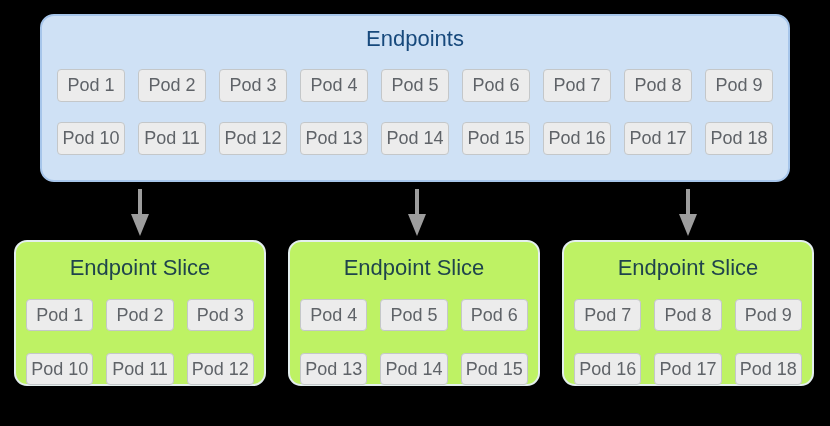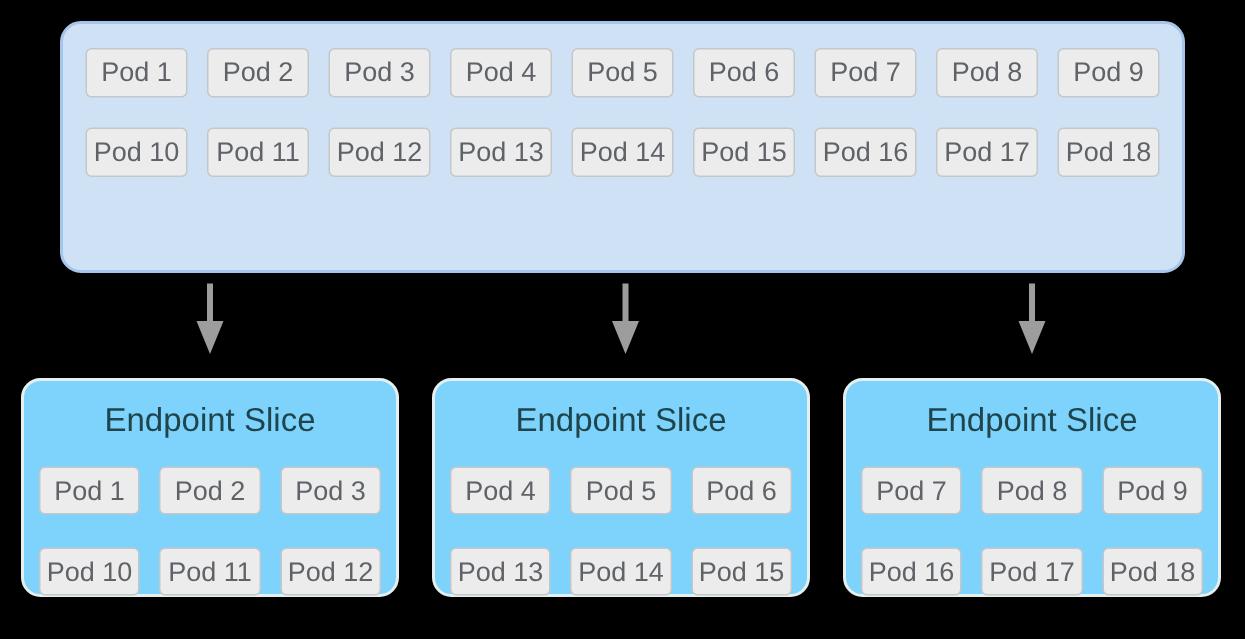--- a/index.html
+++ b/index.html
@@ -79,25 +79,25 @@
     border-right: 9px solid transparent;
     border-top: 22px solid #9d9d9d;
   }
   .arrow-1 { left: 131px; }
   .arrow-2 { left: 408px; }
   .arrow-3 { left: 679px; }
 
   
   .slice-box {
     position: absolute;
-    top: 252px;
+    top: 240px;
     width: 252px;
     height: 146px;
     box-sizing: border-box;
-    background: #7dd3fc;
+    background: #bef264;
     border: 2px solid #e4efee;
     border-radius: 13px;
   }
   .slice-1 { left: 14px; }
   .slice-2 { left: 288px; }
   .slice-3 { left: 562px; }
   .slice-title {
     margin-top: 12px;
     text-align: center;
     font-size: 22px;
@@ -112,20 +112,21 @@
     margin: 17px 10px 0 10px;
   }
   .slice-grid .pod { height: 32px; }
 </style>
 </head>
 <body>
 
 <div id="canvas">
 
   <div class="endpoints-box">
+    <div class="endpoints-title">Endpoints</div>
     <div class="endpoints-grid">
       <div class="pod">Pod 1</div>
       <div class="pod">Pod 2</div>
       <div class="pod">Pod 3</div>
       <div class="pod">Pod 4</div>
       <div class="pod">Pod 5</div>
       <div class="pod">Pod 6</div>
       <div class="pod">Pod 7</div>
       <div class="pod">Pod 8</div>
       <div class="pod">Pod 9</div>

